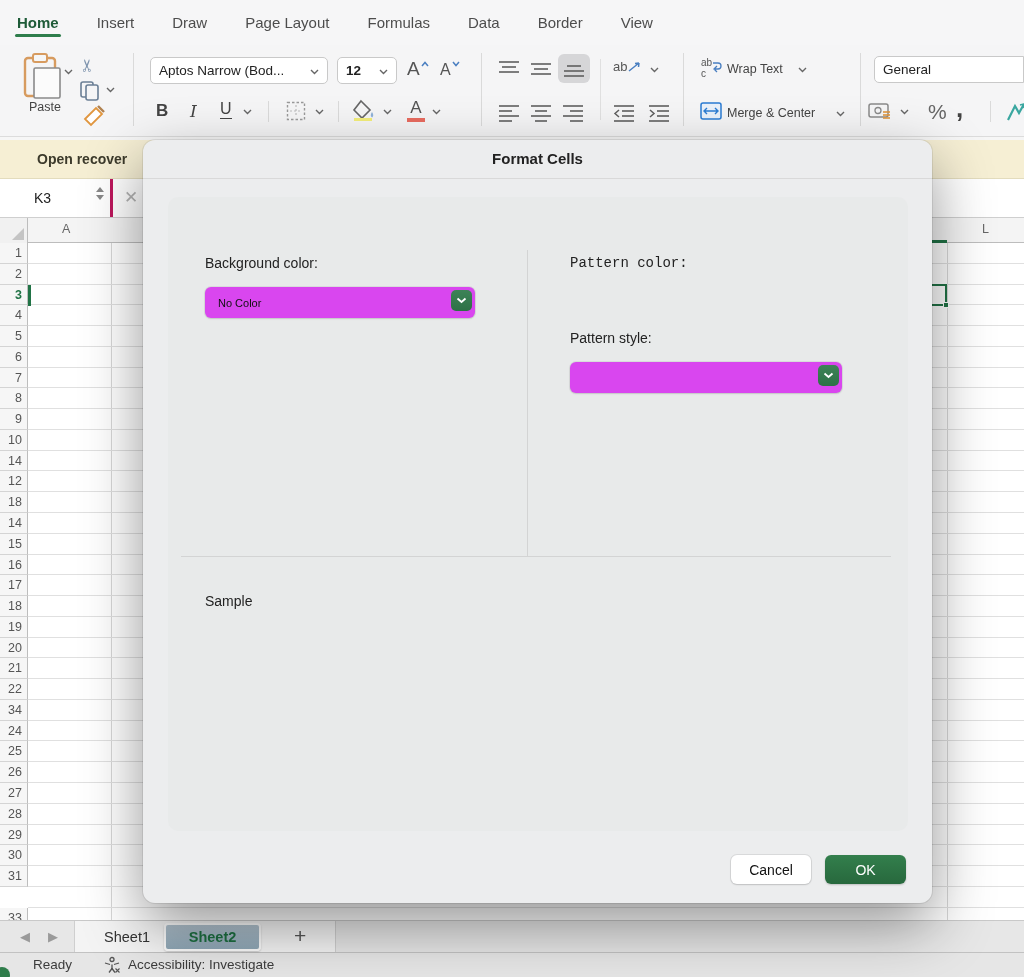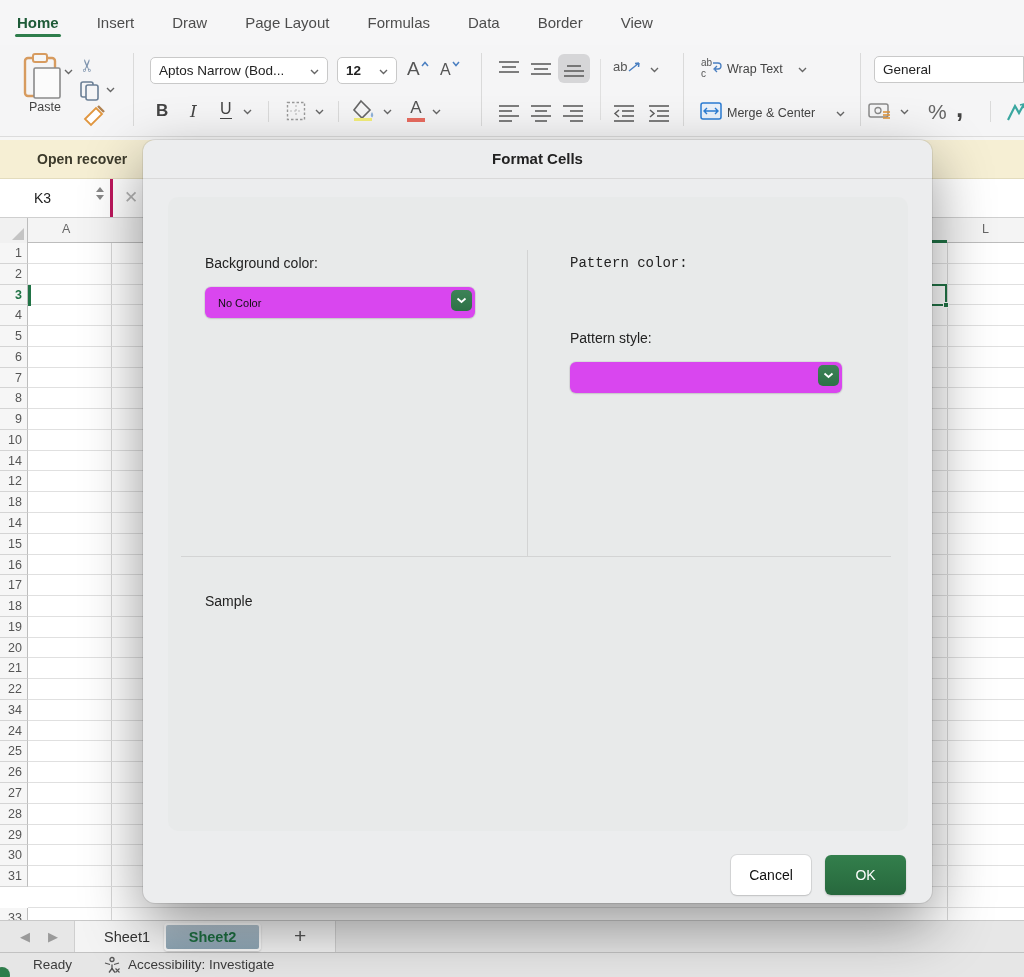--- a/index.html
+++ b/index.html
@@ -52,21 +52,21 @@
   #dialog-tabs { position:absolute; left:140px; top:50px; height:29px; display:flex; align-items:center; background:#e1e1e3; border-radius:8px; padding:0 2px; z-index:2; }
   .dtab { font-size:14.5px; color:#1c1c1c; padding:4px 17px; position:relative; white-space:nowrap; }
   .dtab + .dtab::before { content:""; position:absolute; left:0; top:6px; bottom:6px; width:1px; background:#c7c7c9; }
   .dtab.active { background:#fff; border:3px solid #92ac93; border-radius:9px; padding:3px 12px; margin:-2px 0; z-index:3; }
   .dtab.active::before, .dtab.active + .dtab::before { display:none; }
   .dlabel { position:absolute; font-size:14px; color:#222; }
   .dselect { position:absolute; height:31px; background:#d946ef; border-radius:6px; box-shadow:0 0 0 1px rgba(0,0,0,.06), 0 1px 2px rgba(0,0,0,.10); display:flex; align-items:center; font-size:11px; color:#111; padding-left:13px; }
   .dselect .greenbtn { position:absolute; right:3px; top:3px; width:21px; height:21px; border-radius:5px; background:linear-gradient(#3d8357,#2d7146); display:flex; align-items:center; justify-content:center; }
   .divider-v { position:absolute; width:1px; background:#d3d4d4; }
   .divider-h { position:absolute; height:1px; background:#d3d4d4; }
-  .dlg-btn { position:absolute; top:715px; height:40px; border-radius:6px; display:flex; align-items:center; justify-content:center; font-size:14px; }
+  .dlg-btn { position:absolute; top:715px; height:29px; border-radius:6px; display:flex; align-items:center; justify-content:center; font-size:14px; }
   #cancel-btn { left:588px; width:80px; background:#fff; color:#111; box-shadow:0 0 0 1px rgba(0,0,0,.08), 0 1px 2px rgba(0,0,0,.12); }
   #ok-btn { left:682px; width:81px; background:linear-gradient(#337f4c,#27683d); color:#fff; box-shadow:0 1px 2px rgba(0,0,0,.2); }
 
   
   #sheetbar { left:0; top:920px; width:1024px; height:33px; background:#e7e7e7; border-top:1px solid #c9c9c9; border-bottom:1px solid #c2c2c2; }
   #sheetbar-white { position:absolute; left:74px; top:0; width:262px; height:100%; background:#f4f4f4; border-left:1px solid #cfcfcf; border-right:1px solid #cfcfcf; }
   .navarrow { position:absolute; top:8px; font-size:13px; color:#9a9a9a; }
   .sheet-tab { position:absolute; top:2px; height:28px; display:flex; align-items:center; justify-content:center; font-size:14.5px; color:#333; }
   .sheet-tab.active { background:linear-gradient(#b0c1cd,#8fa7b6); border:2px solid #fbfbfb; border-radius:4px; color:#1c6e40; font-weight:bold; box-shadow:0 1px 2px rgba(0,0,0,.18); }
   #add-sheet { position:absolute; left:294px; top:3px; font-size:21px; color:#555; }

